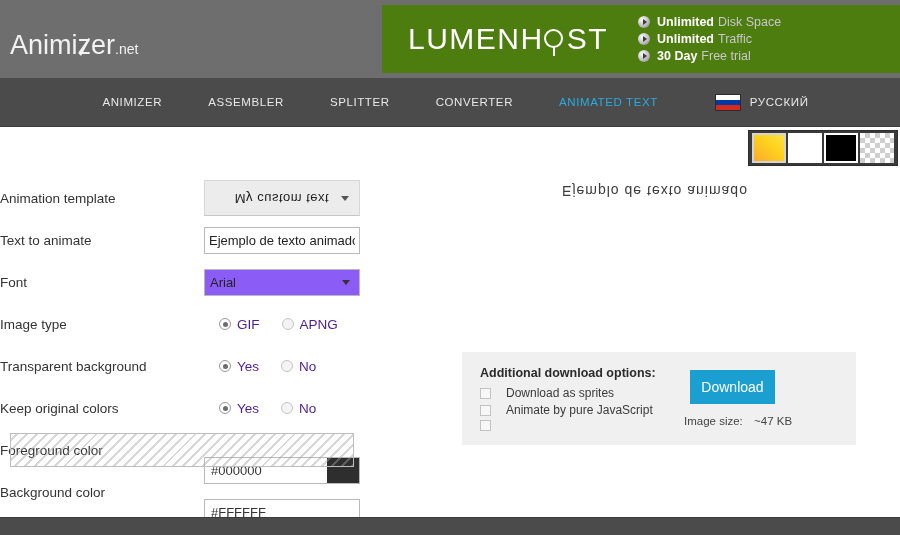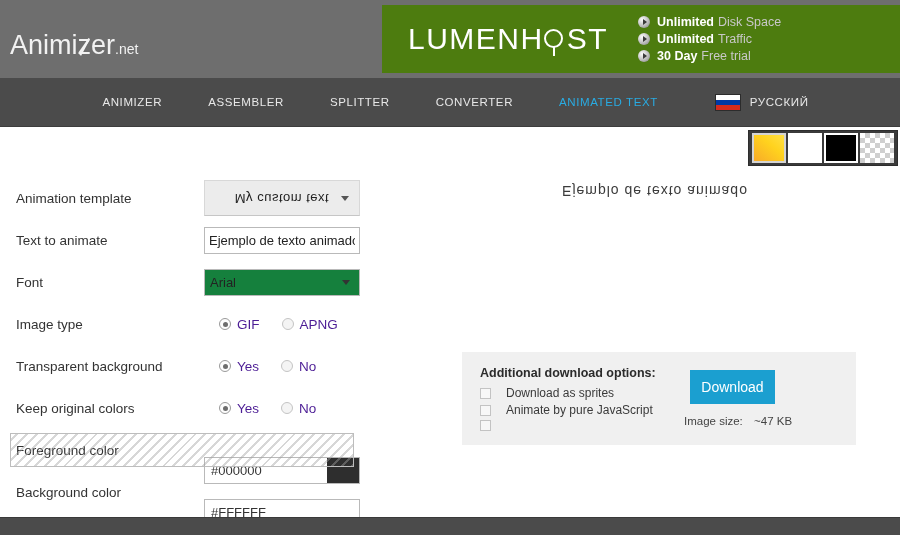--- a/index.html
+++ b/index.html
@@ -207,21 +207,20 @@
     padding-top: 50px;
   }
   .row {
     display: flex;
     align-items: center;
     height: 42px;
     position: relative;
   }
   .row-label {
     width: 219px;
-    padding-left: 16px;
     box-sizing: border-box;
     font-size: 13.5px;
     color: #333333;
   }
   .row-field {
     flex: 1;
     display: flex;
     align-items: center;
   }
 
@@ -286,21 +285,21 @@
     font-size: 13px;
     color: #222222;
     padding: 0 4px;
     outline: none;
     border-radius: 0;
   }
   .select-font {
     width: 156px;
     height: 27px;
     border: 1px solid #b9b9b9;
-    background: #15803d;
+    background: #8b5cf6;
     box-sizing: border-box;
     display: flex;
     align-items: center;
     position: relative;
     padding-left: 5px;
     font-size: 13px;
     color: #222222;
     cursor: pointer;
   }
   .select-font .caret {

